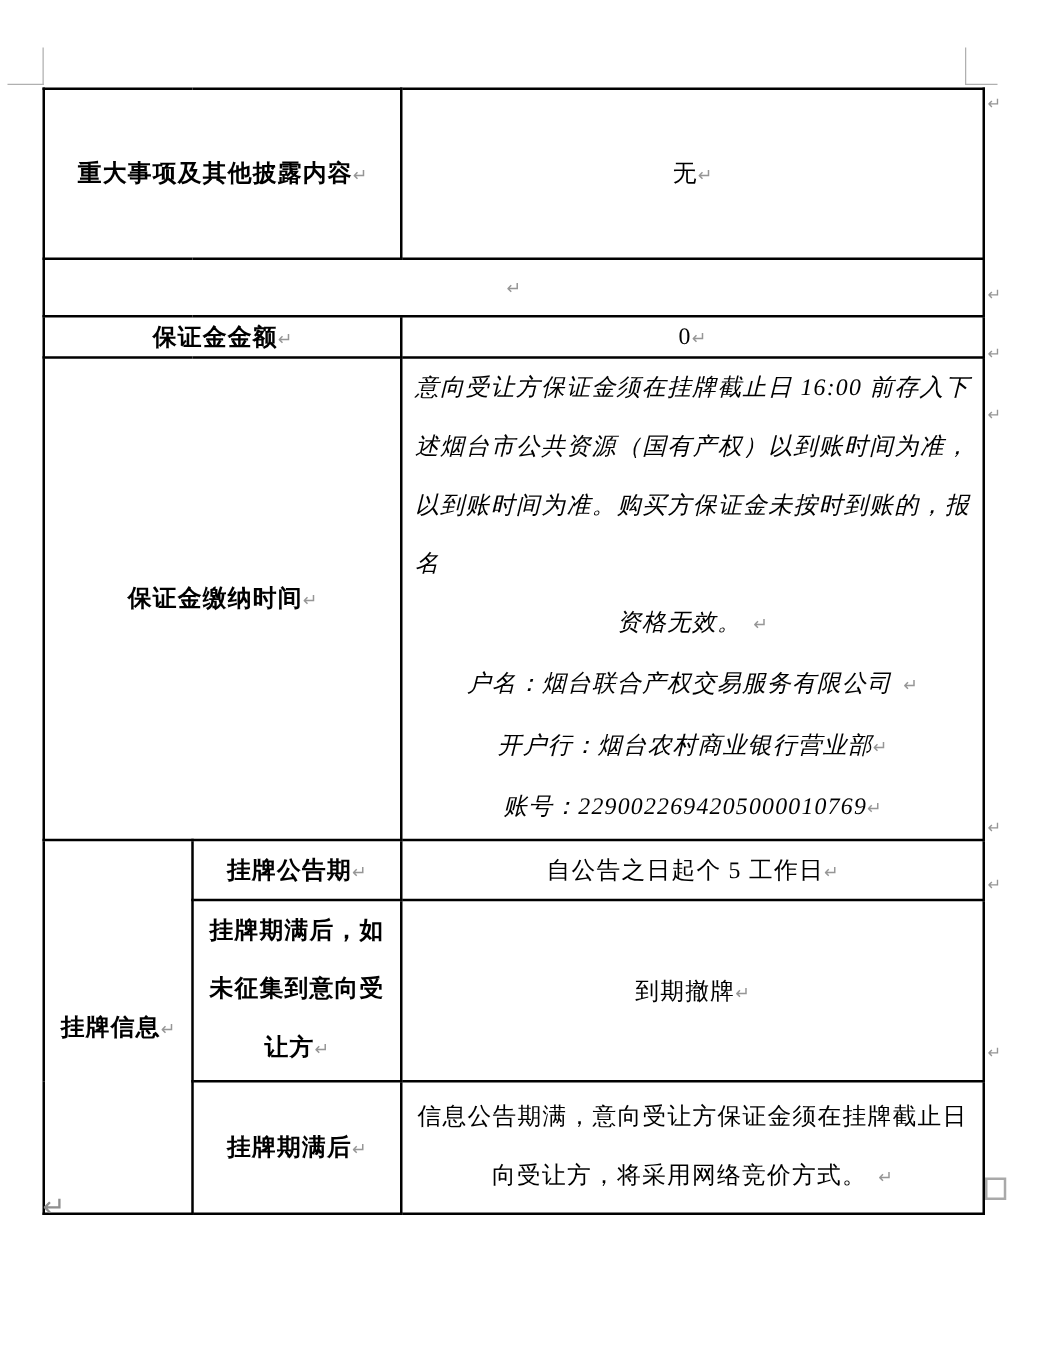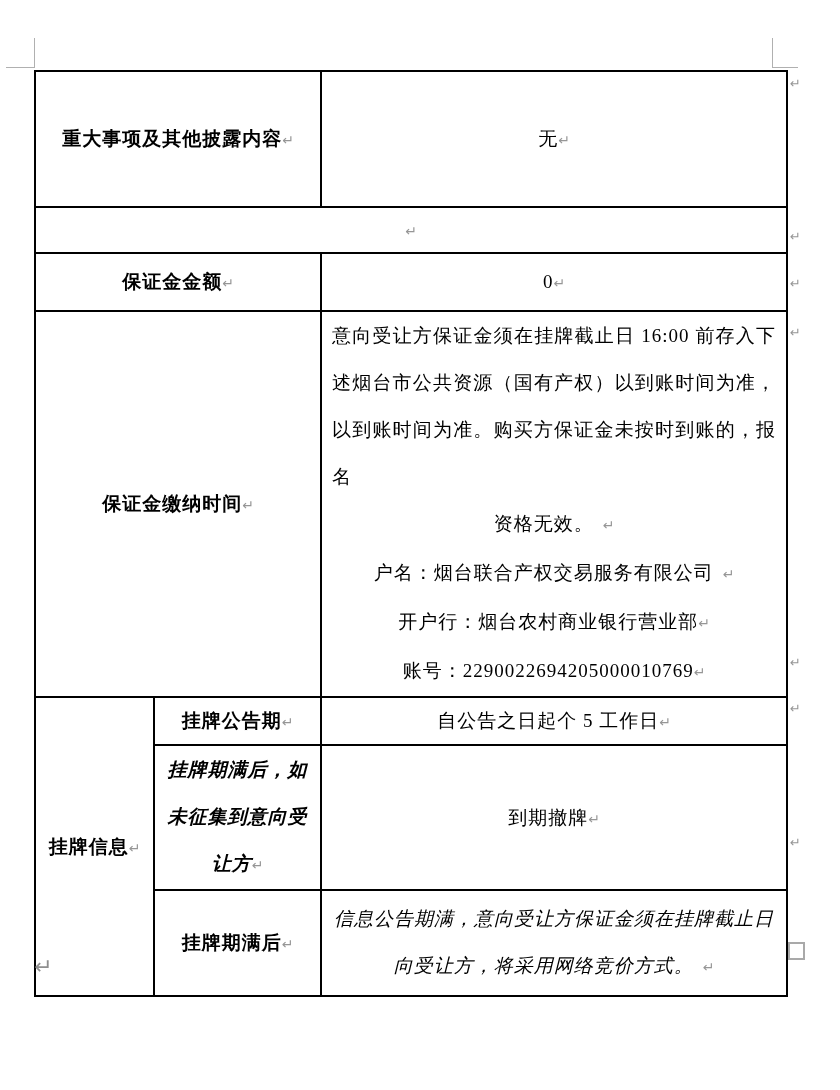--- a/index.html
+++ b/index.html
@@ -26,22 +26,22 @@
     font-size: 19px;
     color: #000;
   }
   table.doc-table td {
     border: 2px solid #000000;
     vertical-align: middle;
     text-align: center;
     letter-spacing: 1px;
   }
   td.lbl { font-weight: bold; }
-  .multiline { line-height: 47px; font-style: italic; }
-  .para-left { text-align: left; padding: 0 10px; line-height: 47px; }
+  .multiline { line-height: 47px; }
+  .para-left { text-align: left; padding: 0 10px; line-height: 47px; font-style: italic; }
   .fill { text-align: justify; text-align-last: justify; }
   .mark {
     color: #969696;
     font-weight: normal;
     font-size: 14px;
     letter-spacing: 0;
     font-family: "DejaVu Sans", sans-serif;
   }
   .mark.sp { margin-left: 9px; }
   .rowmark {
@@ -95,21 +95,21 @@
         <span>无</span><span class="mark">↵</span>
       </td>
     </tr>
 
     <tr style="height:46px">
       <td colspan="3">
         <span class="mark">↵</span>
       </td>
     </tr>
 
-    <tr style="height:58px">
+    <tr style="height:33px">
       <td colspan="2" class="lbl">
         <span>保证金金额</span><span class="mark">↵</span>
       </td>
       <td>
         <span>0</span><span class="mark">↵</span>
       </td>
     </tr>
 
     <tr style="height:329px">
       <td colspan="2" class="lbl">

